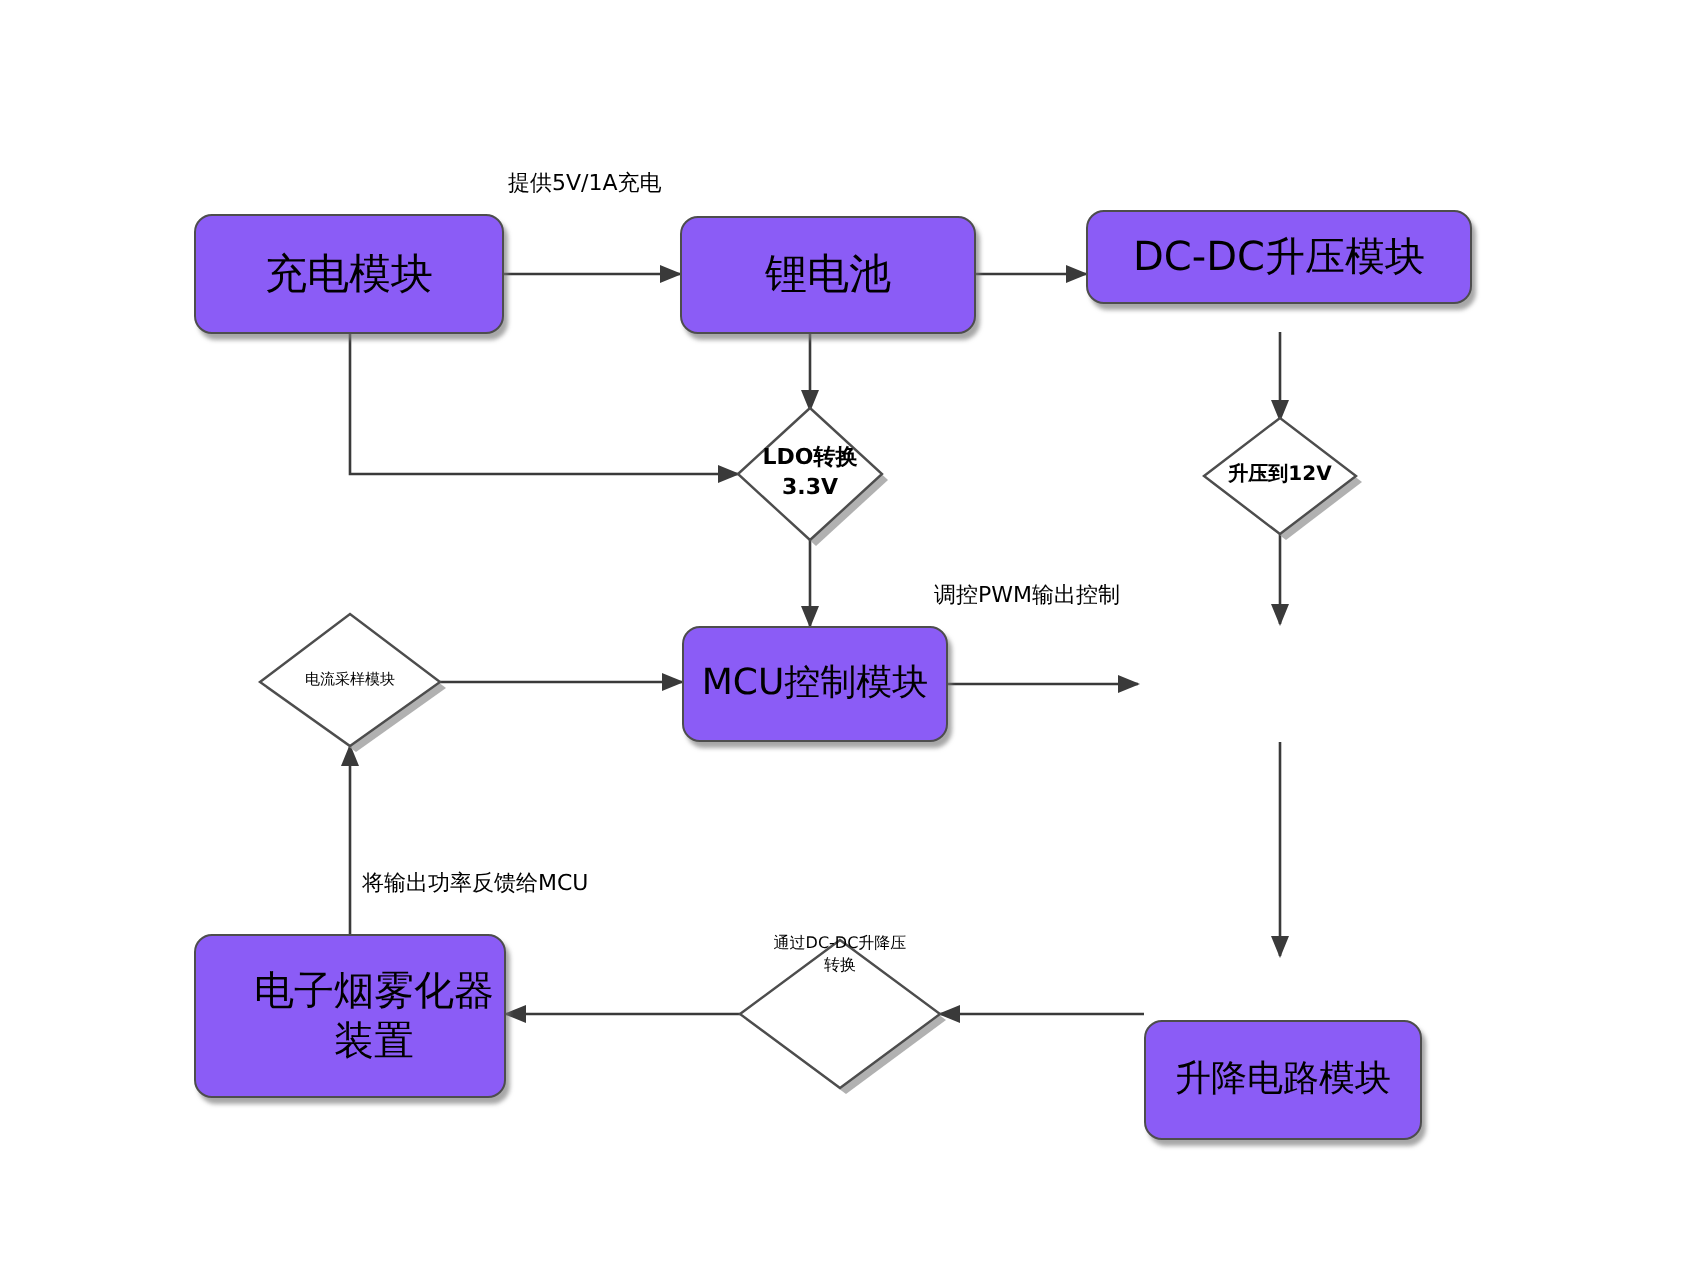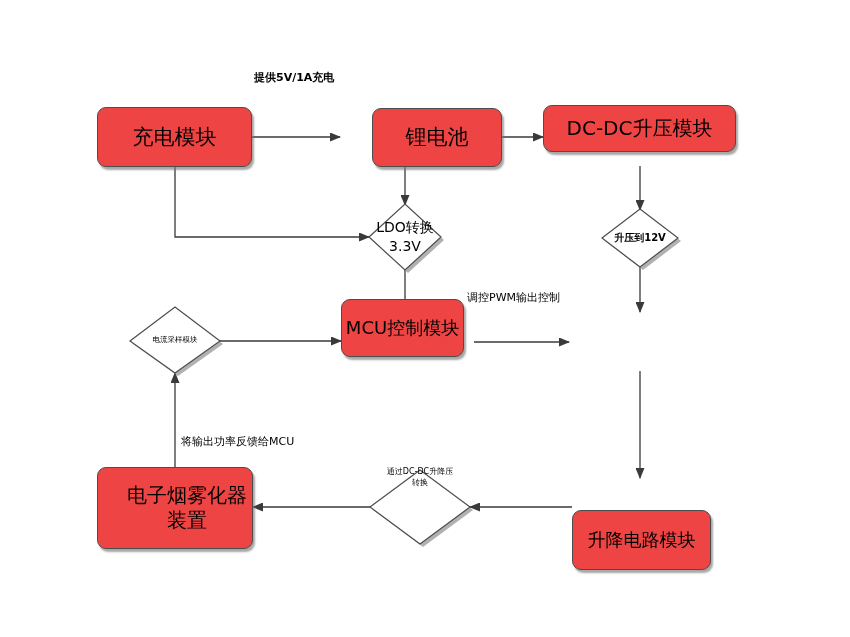--- a/index.html
+++ b/index.html
@@ -7,21 +7,21 @@
     position:relative;
     width:850px;height:637px;
     background:#ffffff;
     font-family:"DejaVu Sans","Liberation Sans",sans-serif;
     overflow:hidden;
   }
   svg.wires{position:absolute;left:0;top:0;width:850px;height:637px;}
   .node{
     position:absolute;
     box-sizing:border-box;
-    background:#ef4444;
+    background:#8b5cf6;
     border:1.5px solid #4d4d4d;
     border-radius:9px;
     box-shadow:2px 3px 2px rgba(120,120,120,0.65);
     display:flex;align-items:center;justify-content:center;
     text-align:center;
     color:#000;
     line-height:1.25;
   }
   .node.big{font-size:21px;}
   .node.mid{font-size:18px;}
@@ -78,40 +78,40 @@
     <g fill="#ffffff" stroke="#4d4d4d" stroke-width="1.2">
       <polygon points="369,237 405,204 441,237 405,270"></polygon>
       <polygon points="602,238 640,209 678,238 640,267"></polygon>
       <polygon points="130,341 175,307 220,341 175,373"></polygon>
       <polygon points="370,507 420,470 470,507 420,544"></polygon>
     </g>
   </svg>
 
   <div class="node big" style="left:97px;top:107px;width:155px;height:60px;">充电模块</div>
 
-  <div class="node big" style="left:340px;top:108px;width:130px;height:59px;margin-left:32px;">锂电池</div>
+  <div class="node big" style="left:340px;top:108px;width:148px;height:59px;">锂电池</div>
 
   <div class="node big" style="left:543px;top:105px;width:193px;height:47px;font-size:20px;">DC-DC升压模块</div>
 
-  <div class="node mid" style="left:341px;top:299px;width:123px;height:58px;">MCU控制模块</div>
+  <div class="node mid" style="left:341px;top:313px;width:133px;height:58px;">MCU控制模块</div>
 
 
   <div class="node big" style="left:97px;top:467px;width:156px;height:82px;font-size:20px;padding-left:24px;">电子烟雾化器装置</div>
 
   <div class="node mid" style="left:572px;top:478px;width:139px;height:60px;margin-top:32px;">升降电路模块</div>
 
-  <div class="diamond-label" style="left:370px;top:207px;width:70px;height:60px;font-size:14px;">LDO转换
+  <div class="diamond-label" style="left:370px;top:207px;width:70px;height:60px;font-size:11px;font-weight:bold;">LDO转换
 3.3V</div>
 
   <div class="diamond-label" style="left:600px;top:212px;width:80px;height:52px;font-size:10px;font-weight:bold;">升压到12V</div>
 
   <div class="diamond-label" style="left:132px;top:311px;width:86px;height:58px;font-size:7.5px;">电流采样模块</div>
 
   <div class="diamond-label" style="left:372px;top:446px;width:96px;height:64px;font-size:8px;">通过DC-DC升降压
 转换</div>
 
-  <div class="edge-label" style="left:254px;top:70px;font-size:11px;font-weight:bold;">提供5V/1A充电</div>
+  <div class="edge-label" style="left:254px;top:84px;font-size:11px;">提供5V/1A充电</div>
 
   <div class="edge-label" style="left:467px;top:290px;font-size:11px;">调控PWM输出控制</div>
 
   <div class="edge-label" style="left:181px;top:410px;font-size:11px;margin-top:24px;">将输出功率反馈给MCU</div>
 
 </div>
 
 </body></html>

